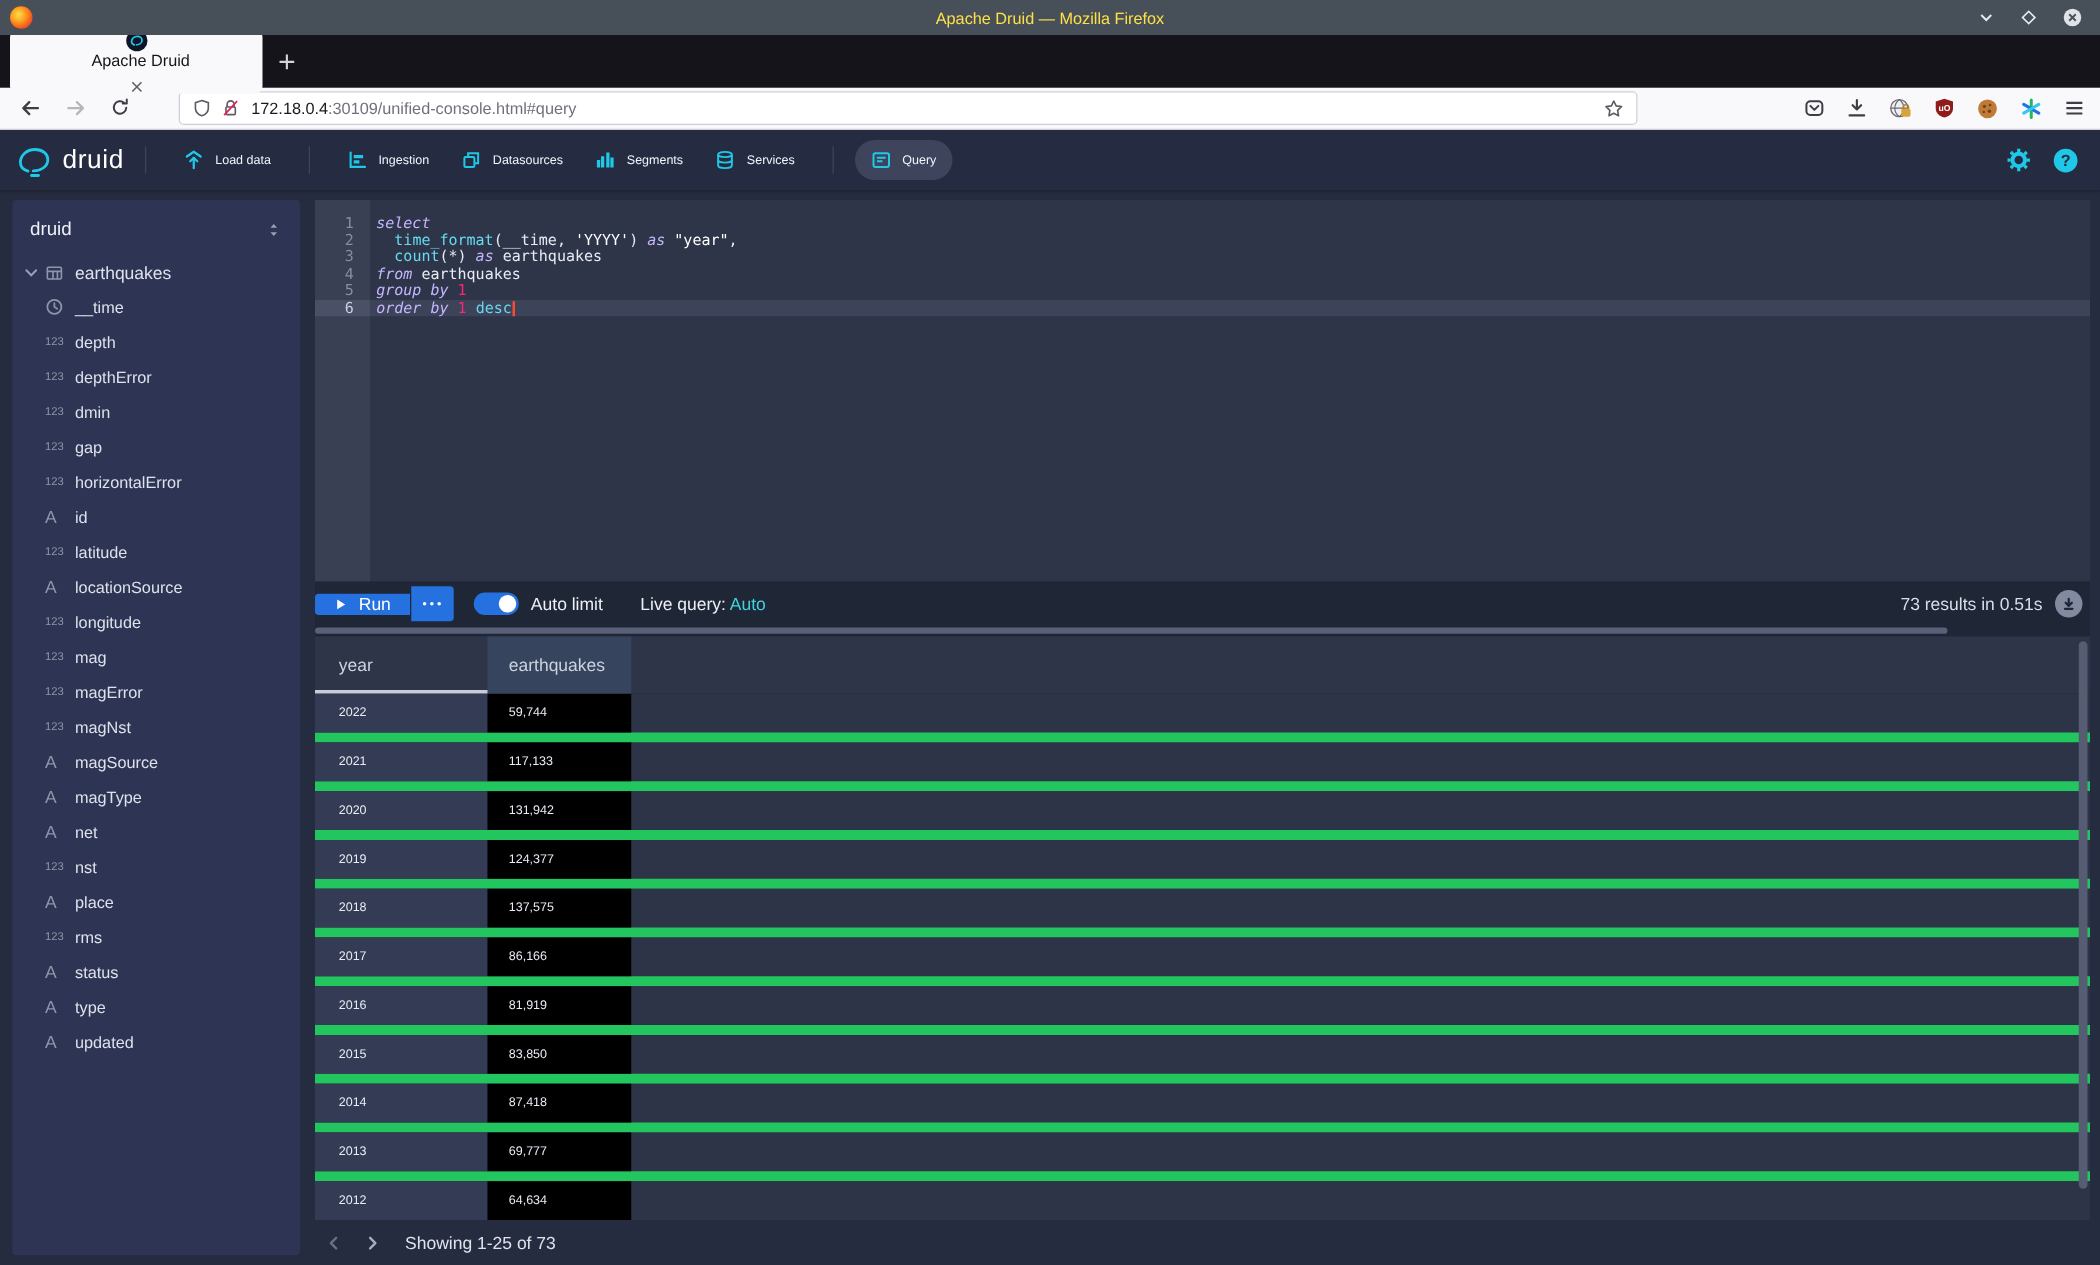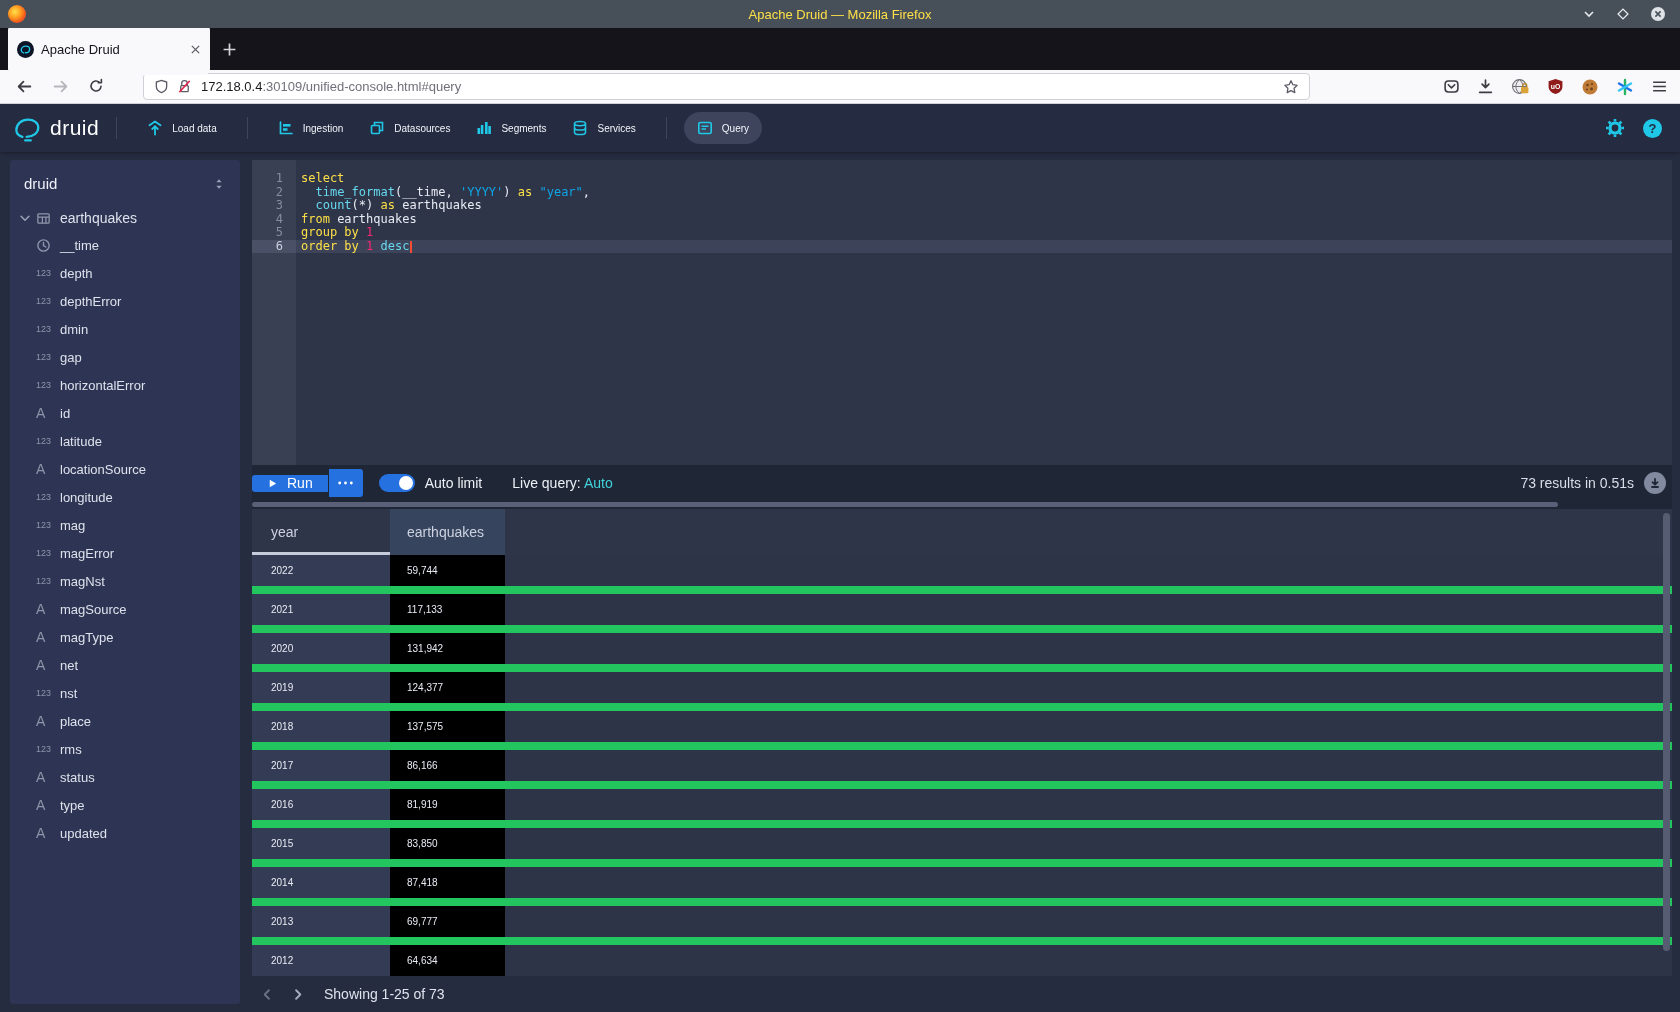--- a/index.html
+++ b/index.html
@@ -12,21 +12,21 @@
   svg { display:block; }
 
   
   .titlebar { position:absolute; top:0; left:0; right:0; height:28px; background:#474f58; display:flex; align-items:center; z-index:30; }
   .ff-logo { margin-left:8px; width:18px; height:18px; border-radius:50%;
     background:radial-gradient(circle at 38% 38%, #ffe14d 0%, #ff9a1f 38%, #f35b1c 66%, #b5337e 100%); }
   .win-title { position:absolute; left:0; right:0; text-align:center; color:#fde047; font-size:13px; }
   .win-controls { margin-left:auto; display:flex; align-items:center; gap:20px; margin-right:14px; z-index:1; }
 
   .tabbar { position:absolute; top:28px; left:0; right:0; height:42px; background:#15141a; display:flex; align-items:center; z-index:29; }
-  .tab { margin-left:8px; width:202px; height:51px; background:#f9f9fb; border-radius:6px; display:flex; align-items:center; padding:0 9px; }
+  .tab { margin-left:8px; width:202px; height:51px; background:#f9f9fb; border-radius:6px; display:flex; align-items:center; padding:0 9px;flex-direction:column; }
   .favicon { width:17px; height:17px; border-radius:50%; background:#0d1526; display:flex; align-items:center; justify-content:center; }
   .tab-title { flex:1; margin-left:7px; font-size:13px; color:#15141a; white-space:nowrap; overflow:hidden; }
   .newtab { margin-left:12px; }
 
   .toolbar { position:absolute; top:70px; left:0; right:0; height:34px; background:#f9f9fb; border-bottom:1px solid #d0d0d8; z-index:28; }
   .nav-btn { position:absolute; top:8px; }
   .urlbar { position:absolute; left:143px; top:3px; width:1167px; height:27px; background:#fff; border:1px solid #cfcfd8; border-radius:4px; display:flex; align-items:center; padding:0 10px; }
   .url-text { margin-left:9px; font-size:13px; white-space:nowrap; }
   .url-host { color:#1b1b1f; }
   .url-rest { color:#70707a; }
@@ -59,21 +59,21 @@
 
   
   .main { position:absolute; left:252px; right:8px; top:160px; bottom:0; }
   .editor { position:relative; height:305px; background:#2f3548; font-family:"DejaVu Sans Mono", monospace; font-size:12px; }
   .gutter { position:absolute; left:0; top:0; bottom:0; width:44px; background:#3a4053; padding-top:12px; }
   .gutter-num { height:13.5px; line-height:13.5px; text-align:right; padding-right:13px; color:#868ca1; }
   .gutter-num.active { background:#4a5066; color:#ccd1e2; }
   .code { position:absolute; left:44px; right:0; top:0; bottom:0; padding-top:12px; }
   .code-line { height:13.5px; line-height:13.5px; padding-left:5px; white-space:pre; color:#e8ebf4; }
   .code-line.active { background:#3d4359; }
-  .tk-kw { color:#fde047; } .tk-fn { color:#66d9ef; } .tk-str { color:#0ea5e9; }
+  .tk-kw { color:#c4b5fd;font-style:italic; } .tk-fn { color:#66d9ef; } .tk-str { color:#ffffff; }
   .tk-num { color:#f92672; } .tk-pl { color:#e8ebf4; }
   .cursor { display:inline-block; width:2px; height:12px; background:#f74b33; vertical-align:text-bottom; margin-left:1px; }
 
   
   .runbar { height:36px; background:#1f2636; display:flex; align-items:center; }
   .btn-run { height:17px; background:#2671e0; color:#fff; border-radius:3px 0 0 3px; display:flex; align-items:center; gap:9px; padding:0 15px; font-size:14px; }
   .btn-more { height:28px; width:34px; background:#2671e0; border-radius:0 3px 3px 0; margin-left:1px; display:flex; align-items:center; justify-content:center; }
   .switch { margin-left:16px; width:36px; height:18px; border-radius:9px; background:#2671e0; position:relative; }
   .switch .knob { position:absolute; right:2px; top:2px; width:14px; height:14px; border-radius:50%; background:#fff; }
   .runbar-label { margin-left:10px; font-size:14px; color:#edf0f6; }

